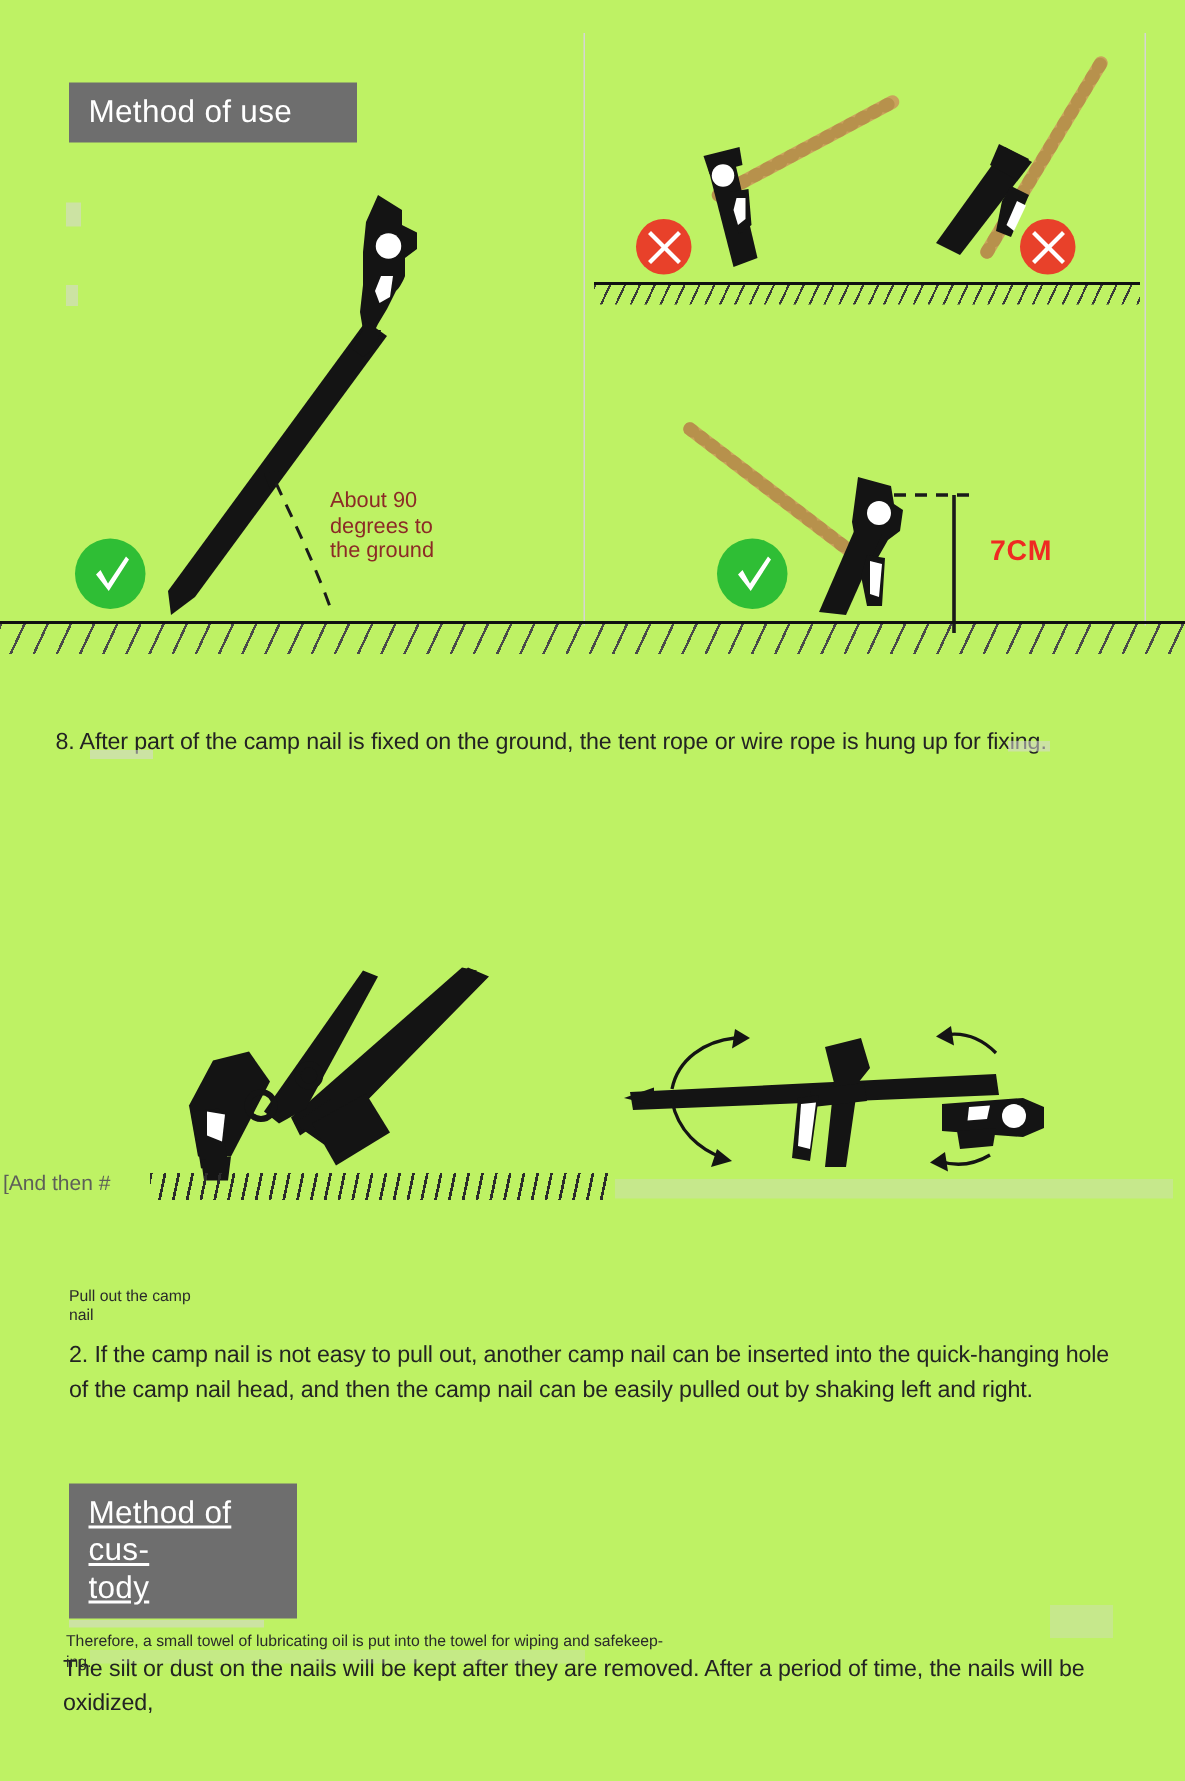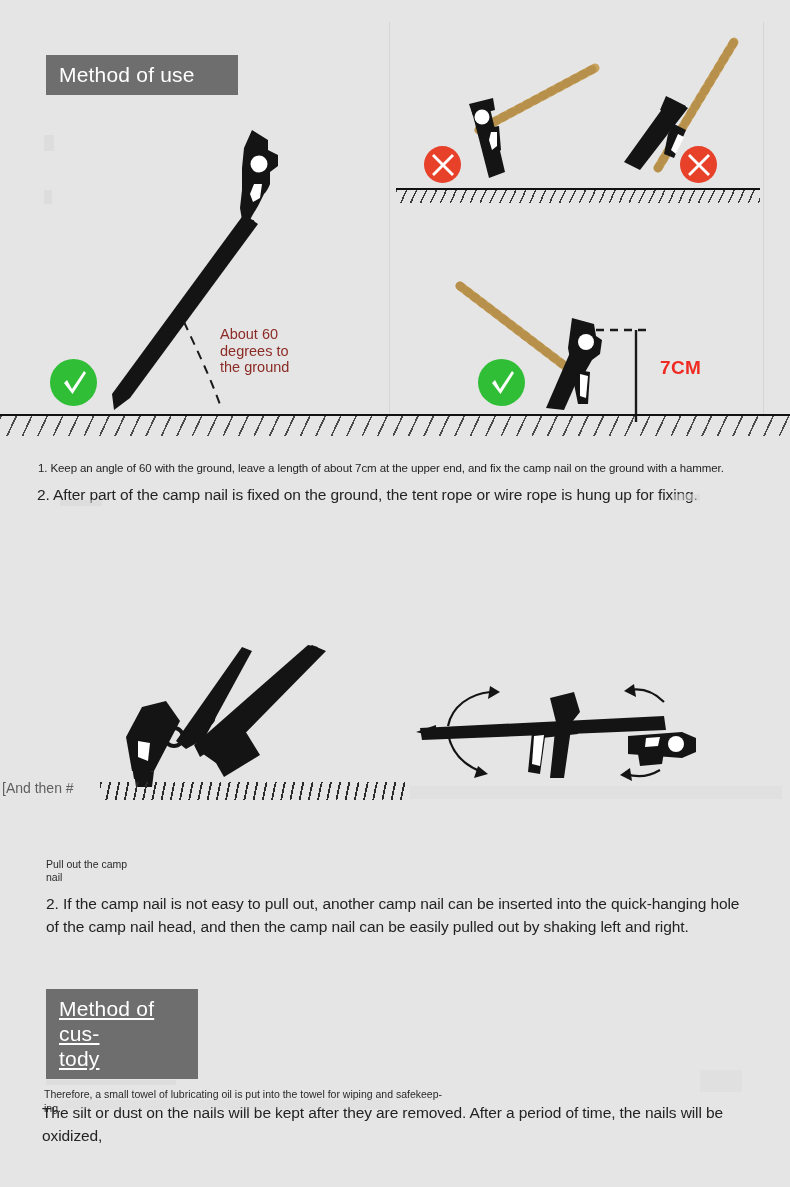--- a/index.html
+++ b/index.html
@@ -12,21 +12,21 @@
     height: 1187px;
     position: relative;
     overflow: hidden;
     font-family: "Liberation Sans", sans-serif;
     color: #1d1d1d;
   }
 
   .page {
     position: absolute;
     inset: 0;
-    background: #e5e5e5;
+    background: #bef264;
   }
 
   
   .heading-bar {
     position: absolute;
     background: #6e6e6e;
     color: #ffffff;
     font-size: 21px;
     line-height: 25px;
     letter-spacing: .2px;
@@ -167,21 +167,21 @@
       <path d="M162 56 L170 56 L168 70 L161 74 L158 66 Z" fill="#ffffff"></path>
     </svg>
   </div>
 
   <div class="art" style="left:176px; top:318px;">
     <svg width="70" height="96" viewBox="0 0 70 96">
       <path d="M8 4 C20 30 34 58 46 92" fill="none" stroke="#1a1a1a" stroke-width="2" stroke-dasharray="9 7" stroke-linecap="butt"></path>
     </svg>
   </div>
 
-  <div class="label-angle" style="left:220px; top:326px;">About 60
+  <div class="label-angle" style="left:220px; top:326px;">About 90
 degrees to
 the ground</div>
 
   <div class="badge" style="left:50px; top:359px; width:47px; height:47px; background:#2fbe35;">
     <svg width="30" height="30" viewBox="0 0 30 30">
       <path d="M5 15 L8 12 L13 21 L25 3 L27 5 L13.5 26 Z" fill="#ffffff"></path>
     </svg>
   </div>
 
   <div class="divider-v" style="left:389px; top:22px; height:395px;"></div>
@@ -271,23 +271,22 @@
     <svg width="30" height="30" viewBox="0 0 30 30">
       <path d="M5 15 L8 12 L13 21 L25 3 L27 5 L13.5 26 Z" fill="#ffffff"></path>
     </svg>
   </div>
 
   <div class="ground" style="left:0; top:414px; width:790px; height:26px;">
     <div class="line"></div>
     <div class="hatch"></div>
   </div>
 
-  <div class="body-text t-small" style="left:38px; top:461px; width:712px;">1. Keep an angle of 60 with the ground, leave a length of about 7cm at the upper end, and fix the camp nail on the ground with a hammer.</div>
-
-  <div class="body-text t-med" style="left:37px; top:483px; width:712px;">2. After part of the camp nail is fixed on the ground, the tent rope or wire rope is hung up for fixing.</div>
+
+  <div class="body-text t-med" style="left:37px; top:483px; width:712px;">8. After part of the camp nail is fixed on the ground, the tent rope or wire rope is hung up for fixing.</div>
 
   <div class="ghost-bar" style="left:60px; top:500px; width:42px; height:6px;"></div>
   <div class="ghost-bar" style="left:672px; top:494px; width:28px; height:7px;"></div>
 
 
   <div class="art" style="left:112px; top:645px;">
     <svg width="215" height="145" viewBox="0 0 215 145">
       <g fill="#141414">
 
         <path d="M88 112 L112 96 L206 2 L196 0 L82 100 Z"></path>

